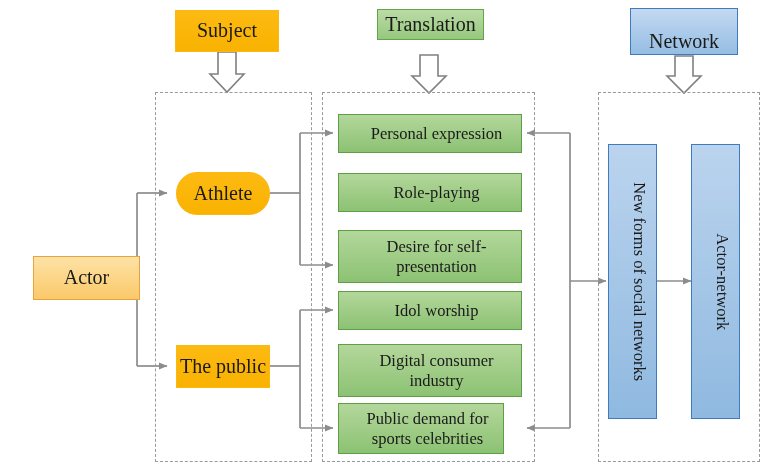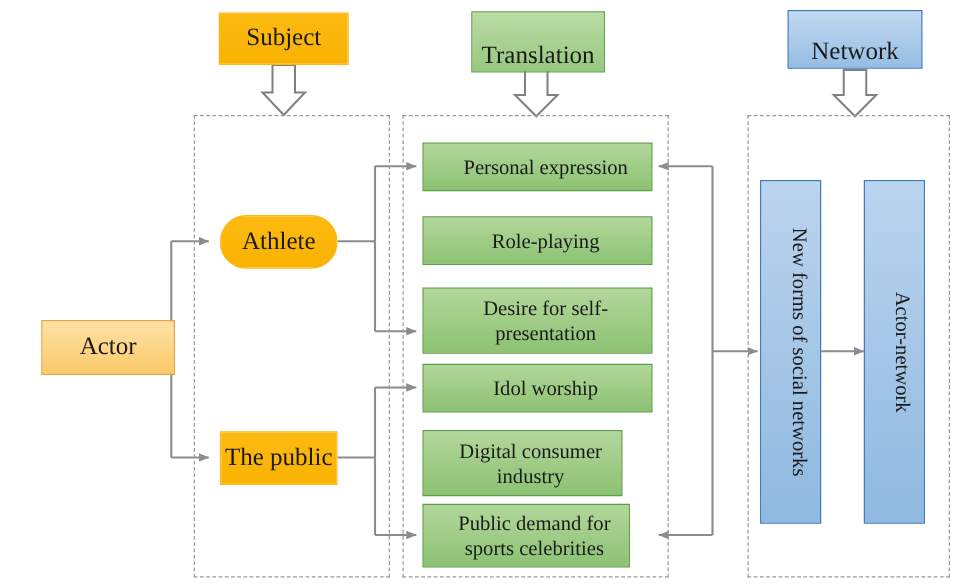--- a/index.html
+++ b/index.html
@@ -128,21 +128,21 @@
       <path d="M218,52 L236,52 L236,74 L244,74 L227,92 L210,74 L218,74 z"></path>
       <path d="M420,55 L438,55 L438,76 L446,76 L429,93 L412,76 L420,76 z"></path>
       <path d="M675,56 L693,56 L693,76 L701,76 L684,93 L667,76 L675,76 z"></path>
     </g>
   </svg>
 
   <div class="node n-orange t18" style="left:175px;top:10px;width:104px;height:42px;">
     <span>Subject</span>
   </div>
 
-  <div class="node n-green-head t18" style="left:377px;top:9px;width:107px;height:49px;align-items:flex-end;">
+  <div class="node n-green-head t18" style="left:377px;top:9px;width:107px;height:31px;">
     <span>Translation</span>
   </div>
 
   <div class="node n-blue-head t18" style="left:630px;top:8px;width:108px;height:47px;align-items:flex-end;">
     <span>Network</span>
   </div>
 
   <div class="node n-orange-light t18" style="left:5px;top:256px;width:107px;height:44px;margin-left:28px;">
     <span>Actor</span>
   </div>
@@ -164,21 +164,21 @@
   </div>
 
   <div class="node n-green t17" style="left:338px;top:230px;width:184px;height:53px;">
     <span>Desire for self-presentation</span>
   </div>
 
   <div class="node n-green t17" style="left:338px;top:291px;width:184px;height:39px;">
     <span>Idol worship</span>
   </div>
 
-  <div class="node n-green t17" style="left:338px;top:344px;width:160px;height:53px;">
+  <div class="node n-green t17" style="left:338px;top:344px;width:184px;height:53px;">
     <span>Digital consumer industry</span>
   </div>
 
   <div class="node n-green t17" style="left:338px;top:403px;width:166px;height:51px;">
     <span>Public demand for sports celebrities</span>
   </div>
 
   <div class="node n-blue vert t17" style="left:608px;top:144px;width:49px;height:275px;">
     <span class="vtext">New forms of social networks</span>
   </div>

